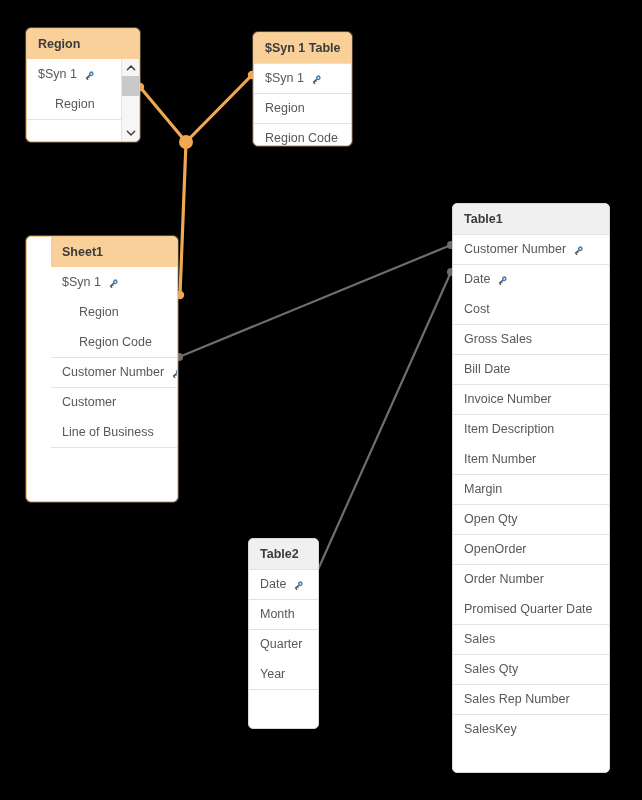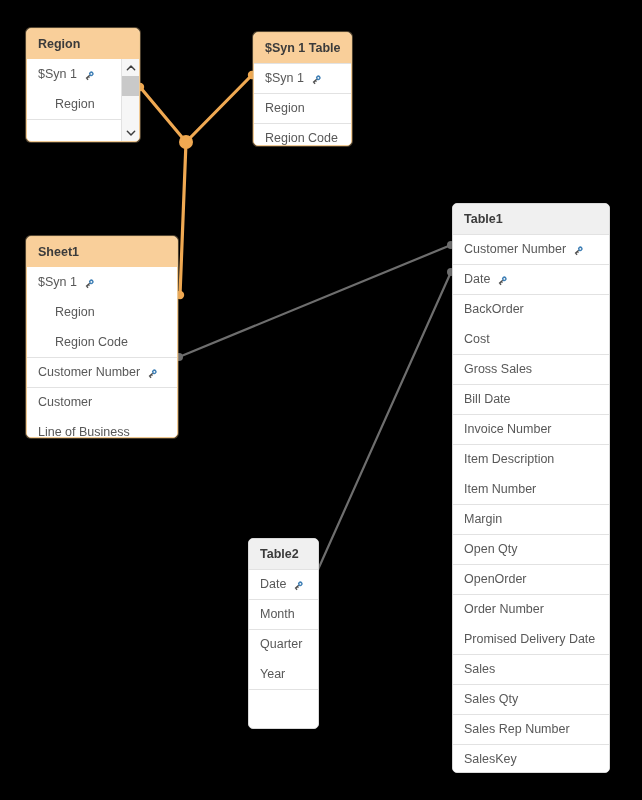--- a/index.html
+++ b/index.html
@@ -207,21 +207,21 @@
           </div>
           <div class="row">
             <span class="row-label">Region</span>
           </div>
           <div class="row">
             <span class="row-label">Region Code</span>
           </div>
           <div class="row empty"></div>
         </div>
       </div>
-      <div class="node syn" style="left: 26px; top: 236px; width: 152px; height: 202px;">
+      <div class="node syn" style="left: 26px; top: 236px; width: 152px; height: 266px; padding-left: 24px;">
         <div class="node-head">Sheet1</div>
         <div class="rows">
           <div class="row nodiv">
             <span class="row-label">$Syn 1</span>
             <span class="keyicon">
               <svg viewBox="0 0 16 16" width="13" height="11">
                 <g transform="rotate(-42 8 8)">
                   <rect x="1.4" y="6.9" width="7.2" height="2.1" fill="#4a4a4a"></rect>
                   <rect x="1.4" y="8.8" width="1.9" height="2.4" fill="#4a4a4a"></rect>
                   <rect x="4.7" y="8.8" width="1.6" height="1.8" fill="#4a4a4a"></rect>
@@ -313,23 +313,20 @@
                 <g transform="rotate(-42 8 8)">
                   <rect x="1.4" y="6.9" width="7.2" height="2.1" fill="#4a4a4a"></rect>
                   <rect x="1.4" y="8.8" width="1.9" height="2.4" fill="#4a4a4a"></rect>
                   <rect x="4.7" y="8.8" width="1.6" height="1.8" fill="#4a4a4a"></rect>
                   <circle cx="11.6" cy="8" r="3.4" fill="#3f7fb5"></circle>
                   <circle cx="11.6" cy="8" r="1.3" fill="#ffffff"></circle>
                 </g>
               </svg>
             </span>
           </div>
-          <div class="row">
-            <span class="row-label">BackOrder</span>
-          </div>
           <div class="row nodiv">
             <span class="row-label">Cost</span>
           </div>
           <div class="row">
             <span class="row-label">Gross Sales</span>
           </div>
           <div class="row">
             <span class="row-label">Bill Date</span>
           </div>
           <div class="row">
@@ -347,21 +344,21 @@
           <div class="row">
             <span class="row-label">Open Qty</span>
           </div>
           <div class="row">
             <span class="row-label">OpenOrder</span>
           </div>
           <div class="row">
             <span class="row-label">Order Number</span>
           </div>
           <div class="row nodiv">
-            <span class="row-label">Promised Delivery Date</span>
+            <span class="row-label">Promised Quarter Date</span>
           </div>
           <div class="row">
             <span class="row-label">Sales</span>
           </div>
           <div class="row">
             <span class="row-label">Sales Qty</span>
           </div>
           <div class="row">
             <span class="row-label">Sales Rep Number</span>
           </div>

